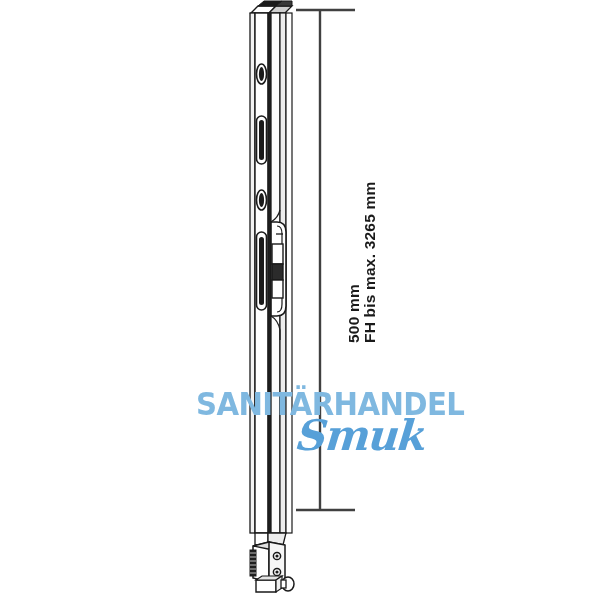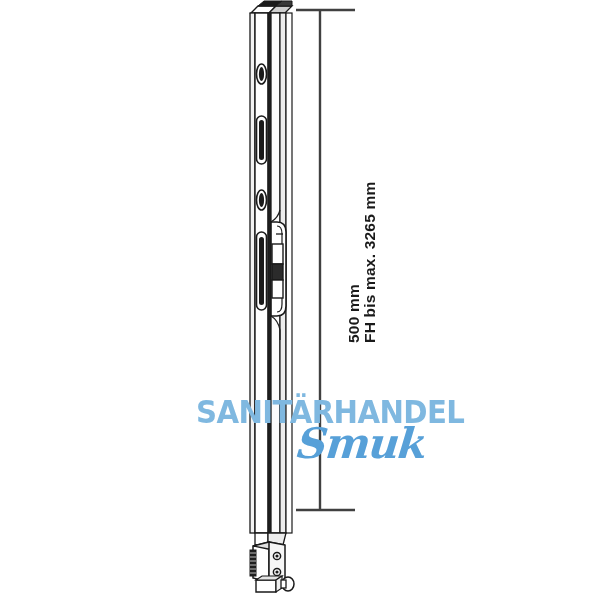--- a/index.html
+++ b/index.html
@@ -51,21 +51,21 @@
   }
   #dim-secondary {
     left: 30px;
     top: 173px;
   }
 
   
   #watermark {
     position: absolute;
     left: 196px;
-    top: 392px;
+    top: 384px;
     width: 230px;
     height: 90px;
     pointer-events: none;
   }
   #watermark-main {
     position: absolute;
     left: 0px;
     top: 2px;
     font-family: "DejaVu Sans", sans-serif;
     font-weight: bold;

